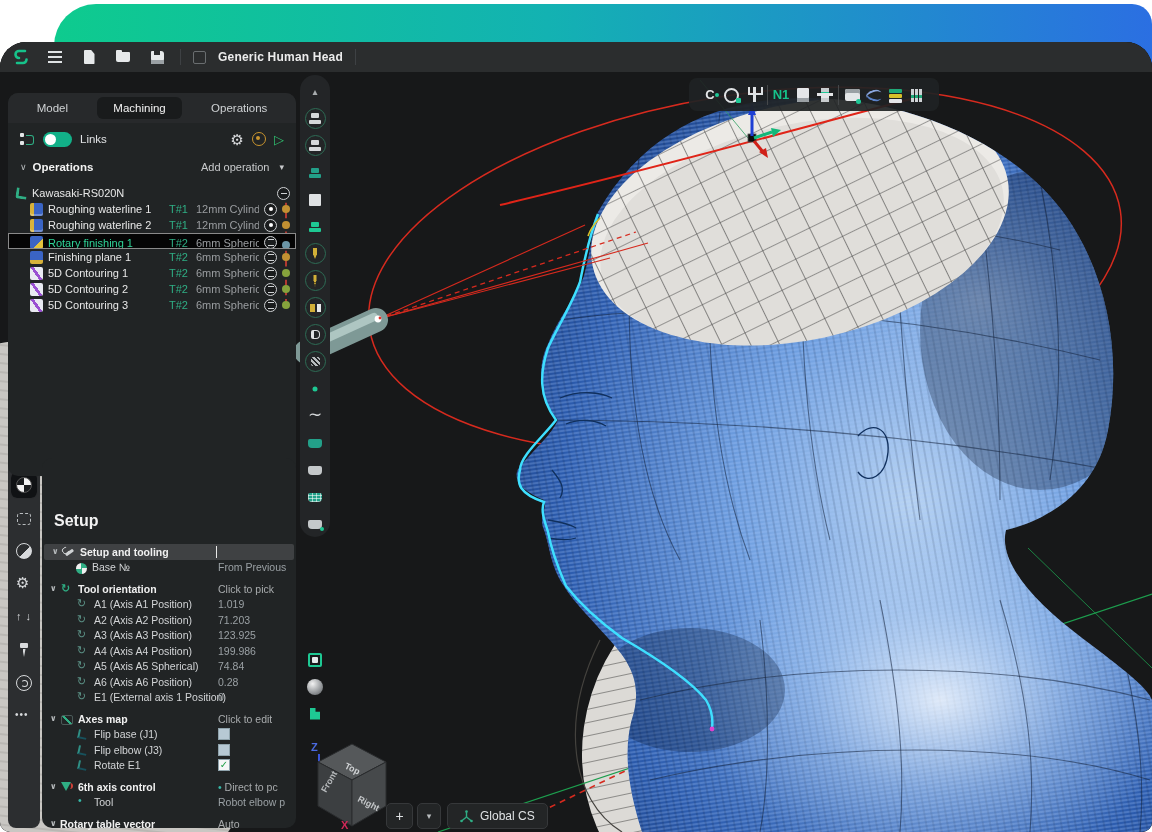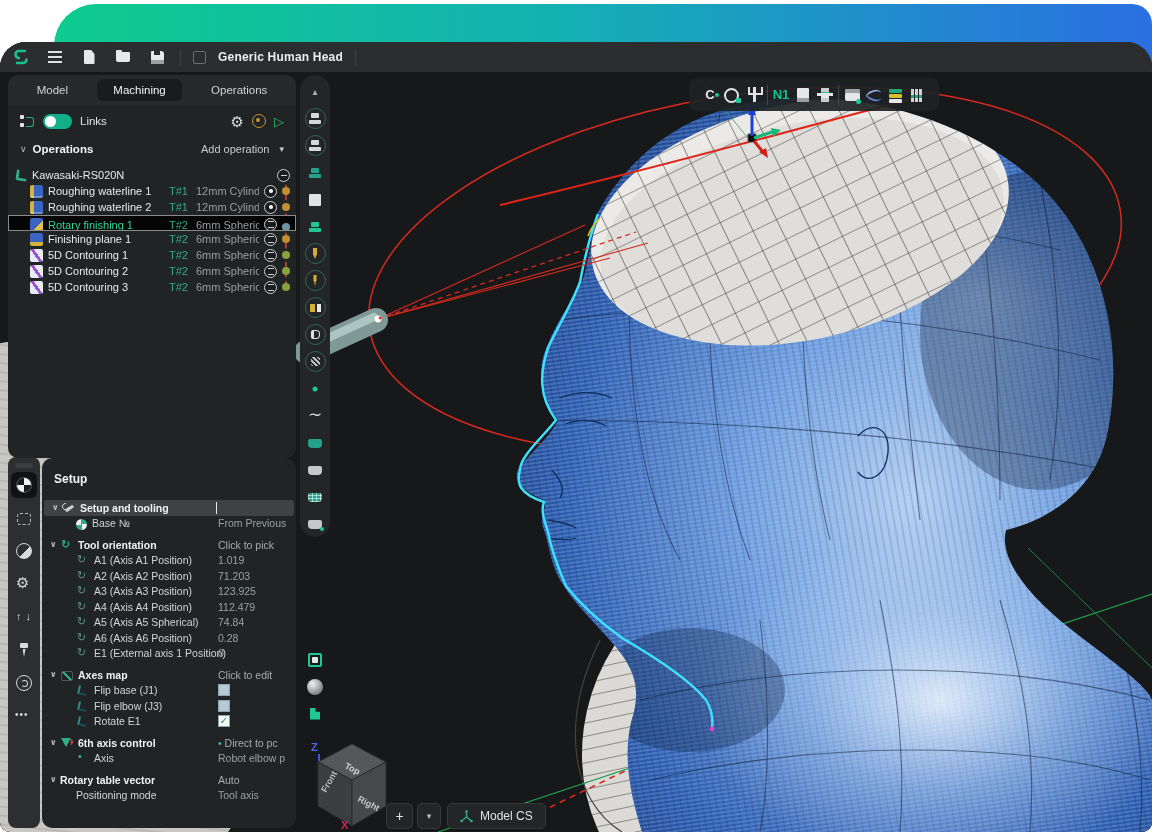--- a/index.html
+++ b/index.html
@@ -20,21 +20,21 @@
   .tb-open::after{content:"";position:absolute;left:4px;top:3px;width:6px;height:3px;background:#e6e9ea;border-radius:1px 1px 0 0;}
   .tb-save::before{content:"";width:13px;height:13px;background:#e6e9ea;border-radius:1px 3px 1px 1px;
     box-shadow:inset 0 -4px 0 #9aa0a4;}
   .tb-save::after{content:"";position:absolute;top:4px;left:8px;width:6px;height:4px;background:#2b2d2e;}
   .tb-sep{width:1px;height:16px;background:#3e4144;}
   .tb-check{width:13px;height:13px;border:1.6px solid #6a6e70;border-radius:2px;}
   .tb-title{color:#ececec;font-size:12px;font-weight:bold;letter-spacing:.2px;}
   
   .scene{position:absolute;inset:0;z-index:1;}
   
-  .ops-panel{position:absolute;left:8px;top:33px;width:288px;height:383px;background:#212425;
+  .ops-panel{position:absolute;left:8px;top:51px;width:288px;height:383px;background:#212425;
     border-radius:10px;z-index:5;}
   .tabs{height:30px;background:#27292b;border-radius:10px 10px 0 0;display:flex;align-items:center;
     justify-content:space-around;padding:0 6px;}
   .tab{font-size:11.5px;color:#cfd2d4;padding:5px 16px;border-radius:6px;cursor:default;}
   .tab.active{background:#191b1c;color:#f2f2f2;}
   .links-row{height:32px;display:flex;align-items:center;gap:8px;padding:0 12px;}
   .lk-links{width:15px;height:14px;position:relative;}
   .lk-links::before{content:"";position:absolute;left:0;top:1px;width:4px;height:4px;background:#e4e6e8;
     border-radius:1px;box-shadow:0 8px 0 #e4e6e8;}
   .lk-links::after{content:"";position:absolute;right:1px;top:3px;width:7px;height:8px;
@@ -71,21 +71,21 @@
     border-radius:0 0 0 3px;width:11px;height:11px;transform:rotate(8deg);}
   .ring{width:13px;height:13px;border:1px solid #cfd2d4;border-radius:50%;display:inline-flex;
     align-items:center;justify-content:center;flex:none;background:#1a1c1d;}
   .ring.rdot::before{content:"";width:4px;height:4px;border-radius:50%;background:#ffffff;}
   .ring.req::before{content:"";width:6px;height:5px;border-top:1.3px solid #cfd2d4;border-bottom:1.3px solid #cfd2d4;}
   .ring.rminus::before{content:"";width:6px;height:0;border-top:1.3px solid #cfd2d4;}
   .st-dot{width:8px;height:8px;border-radius:50%;flex:none;}
   
   .setup-panel{position:absolute;left:42px;top:416px;width:254px;height:370px;background:#212425;
     border-radius:10px;z-index:5;padding-top:8px;}
-  .setup-title{color:#f2f2f2;font-size:12px;font-weight:bold;padding:6px 0 8px 12px;}
+  .setup-title{color:#f2f2f2;font-size:16px;font-weight:bold;padding:6px 0 8px 12px;margin-top:40px;}
   .s-row{display:flex;align-items:center;min-height:15.5px;padding:0 6px 0 8px;font-size:10.5px;position:relative;}
   .s-row.t-header{font-weight:bold;margin-top:6px;}
   .s-row.t-item,.s-row.t-check{padding-left:34px;}
   .s-row.hl{background:#3f4143;margin:6px 2px 0 2px;border-radius:2px;}
   .s-row.hl::after{content:"";position:absolute;left:172px;top:2px;bottom:2px;width:1px;background:#e8e8e8;}
   .s-lab{color:#d2d4d6;white-space:nowrap;overflow:hidden;max-width:150px;}
   .t-header .s-lab{color:#f0f0f0;}
   .s-val{position:absolute;left:176px;color:#9aa0a4;font-weight:normal;white-space:nowrap;max-width:76px;overflow:hidden;}
   .t-header .s-val{color:#a8abad;}
   .s-val.bul::before{content:"• ";color:#36b9a8;}
@@ -536,21 +536,21 @@
           <span class="s-val">71.203</span>
         </div>
         <div class="s-row t-item">
           <span class="ic ic-rotate"></span>
           <span class="s-lab">A3 (Axis A3 Position)</span>
           <span class="s-val">123.925</span>
         </div>
         <div class="s-row t-item">
           <span class="ic ic-rotate"></span>
           <span class="s-lab">A4 (Axis A4 Position)</span>
-          <span class="s-val">112.479</span>
+          <span class="s-val">199.986</span>
         </div>
         <div class="s-row t-item">
           <span class="ic ic-rotate"></span>
           <span class="s-lab">A5 (Axis A5 Spherical)</span>
           <span class="s-val">74.84</span>
         </div>
         <div class="s-row t-item">
           <span class="ic ic-rotate"></span>
           <span class="s-lab">A6 (Axis A6 Position)</span>
           <span class="s-val">0.28</span>
@@ -582,21 +582,21 @@
           <span class="cb on"></span>
         </div>
         <div class="s-row t-header">
           <span class="chev">∨</span>
           <span class="ic ic-cone"></span>
           <span class="s-lab">6th axis control</span>
           <span class="s-val bul">Direct to pc</span>
         </div>
         <div class="s-row t-item">
           <span class="ic ic-dot"></span>
-          <span class="s-lab">Axis</span>
+          <span class="s-lab">Tool</span>
           <span class="s-val">Robot elbow p</span>
         </div>
         <div class="s-row t-header">
           <span class="chev">∨</span>
           <span class="s-lab">Rotary table vector</span>
           <span class="s-val">Auto</span>
         </div>
         <div class="s-row t-item">
           <span class="s-lab">Positioning mode</span>
           <span class="s-val">Tool axis</span>
@@ -710,16 +710,16 @@
     <svg width="13" height="13" viewBox="0 0 13 13">
       <g stroke="#2fae84" stroke-width="1.4" fill="none">
         <line x1="6.5" y1="7" x2="6.5" y2="1.5"></line>
           <line x1="6.5" y1="7" x2="1.5" y2="11"></line>
           <line x1="6.5" y1="7" x2="11.5" y2="11"></line>
       </g>
       <circle cx="6.5" cy="1.5" r="1.3" fill="#2fae84"></circle>
         <circle cx="1.5" cy="11" r="1.3" fill="#2fae84"></circle>
         <circle cx="11.5" cy="11" r="1.3" fill="#2fae84"></circle>
     </svg>
-    <span>Model CS</span>
+    <span>Global CS</span>
   </div>
 
 </div>
 
 </body></html>

